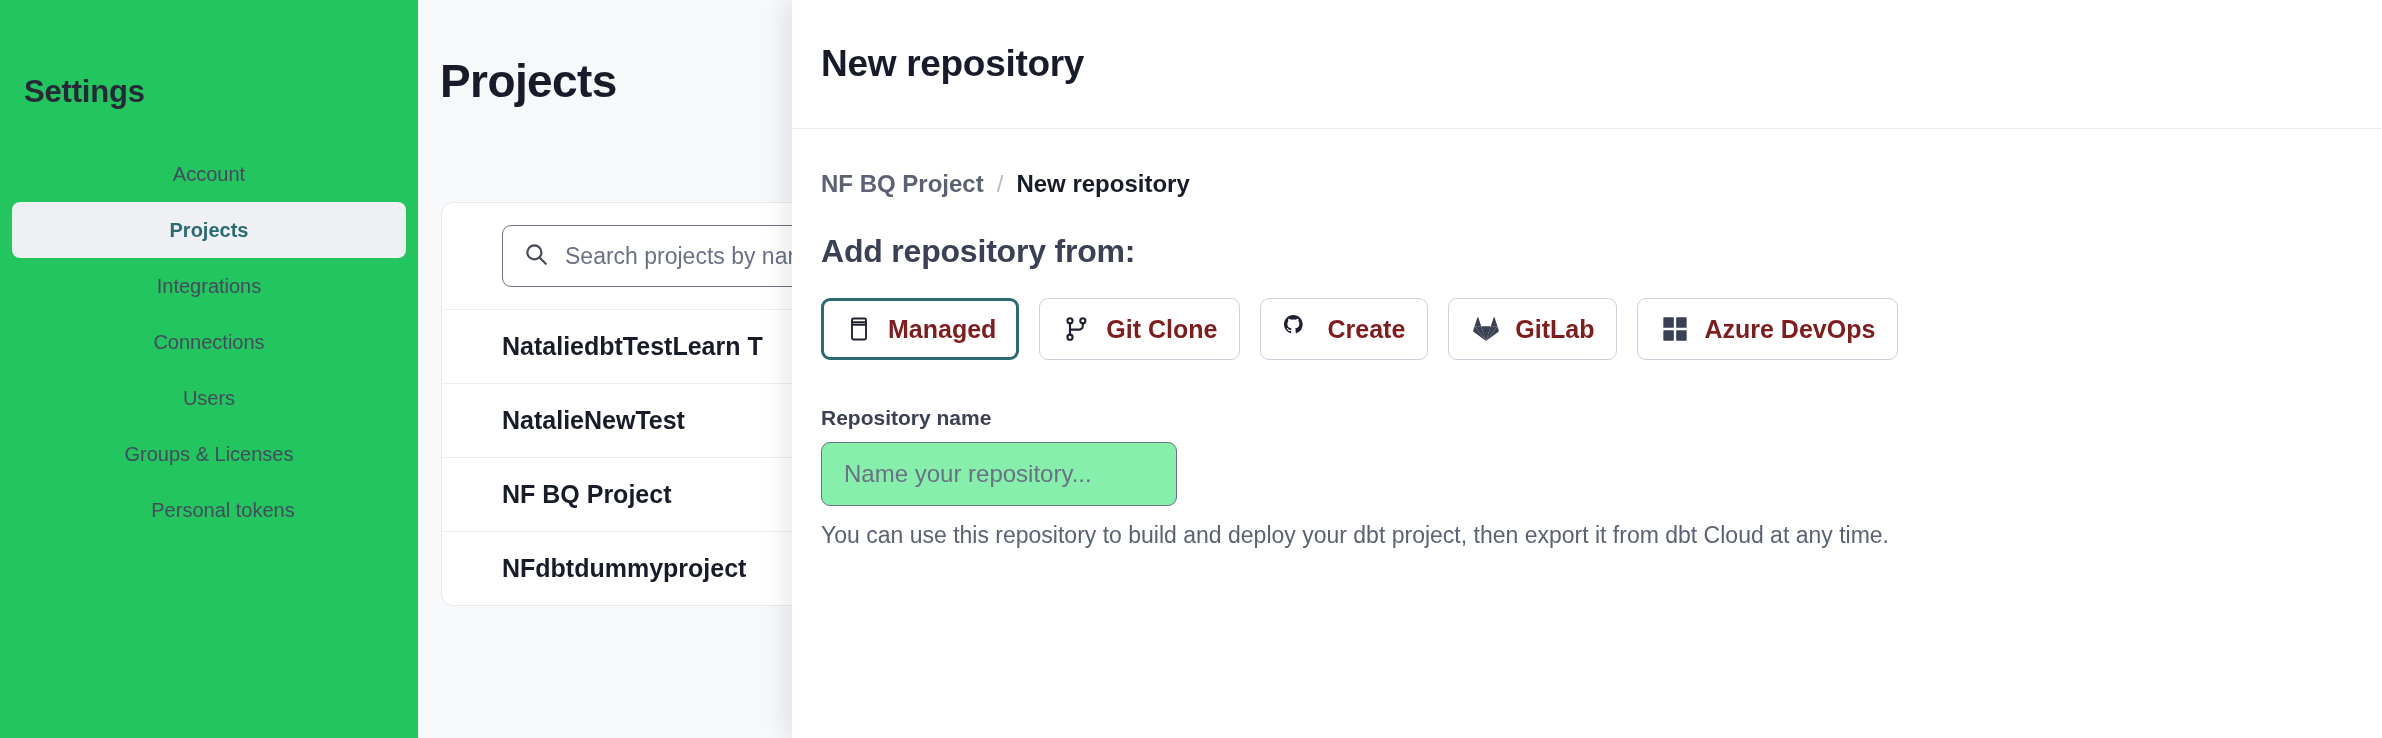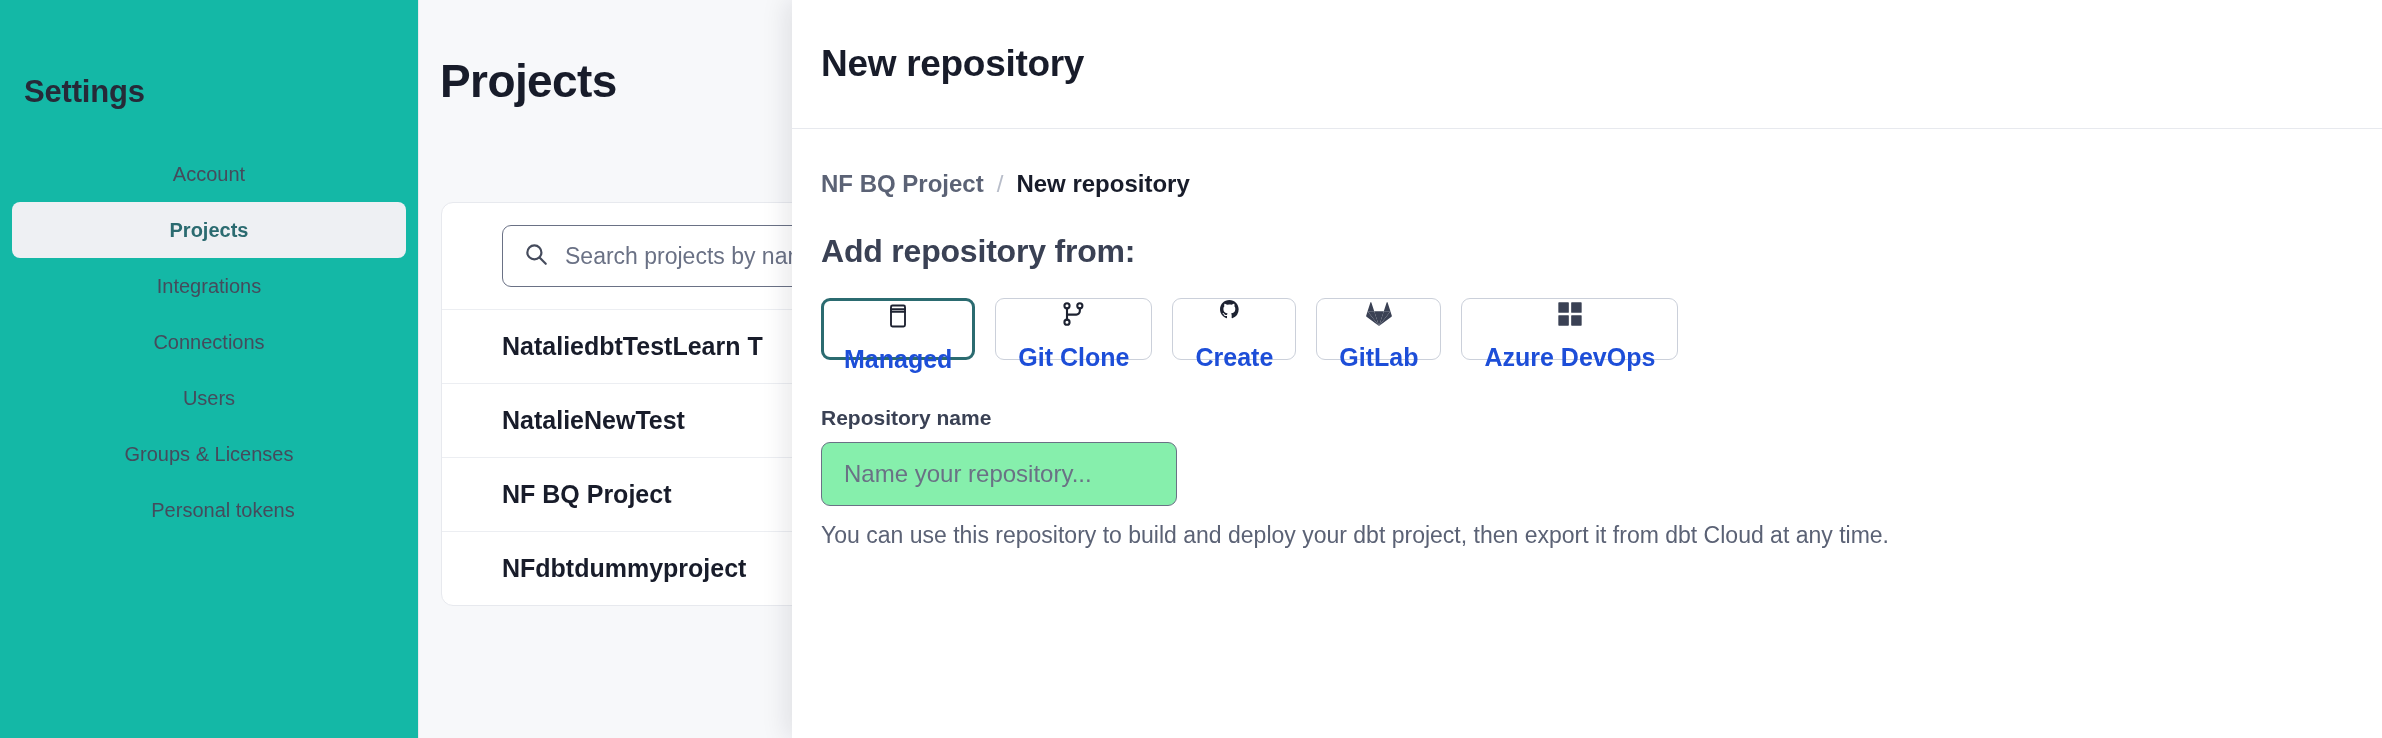--- a/index.html
+++ b/index.html
@@ -17,21 +17,21 @@
     height: 738px;
     background: #f7f8fa;
   }
 
   
   .sidebar {
     position: absolute;
     left: 0; top: 0;
     width: 419px;
     height: 738px;
-    background: #14b8a6;
+    background: #22c55e;
     border-right: 1px solid #e7e9ee;
     padding-top: 74px;
   }
   .sidebar-title {
     font-size: 31px;
     font-weight: 700;
     color: #262a38;
     padding: 0 24px;
     margin-bottom: 36px;
     letter-spacing: -0.2px;
@@ -169,23 +169,22 @@
     align-items: center;
     gap: 14px;
     height: 62px;
     padding: 0 22px;
     border: 1px solid #cbd0da;
     border-radius: 9px;
     background: #fff;
     cursor: pointer;
     font-size: 25px;
     font-weight: 700;
-    color: #1d4ed8;
+    color: #7f1d1d;
     white-space: nowrap;
-    flex-direction: column;
   }
   .type-btn.selected {
     border: 3px solid #2b6b70;
     padding: 0 20px;
   }
   .type-icon { display: flex; align-items: center; justify-content: center; width: 30px; height: 30px; flex: 0 0 30px; }
 
   .field-label {
     font-size: 21px;
     font-weight: 700;

